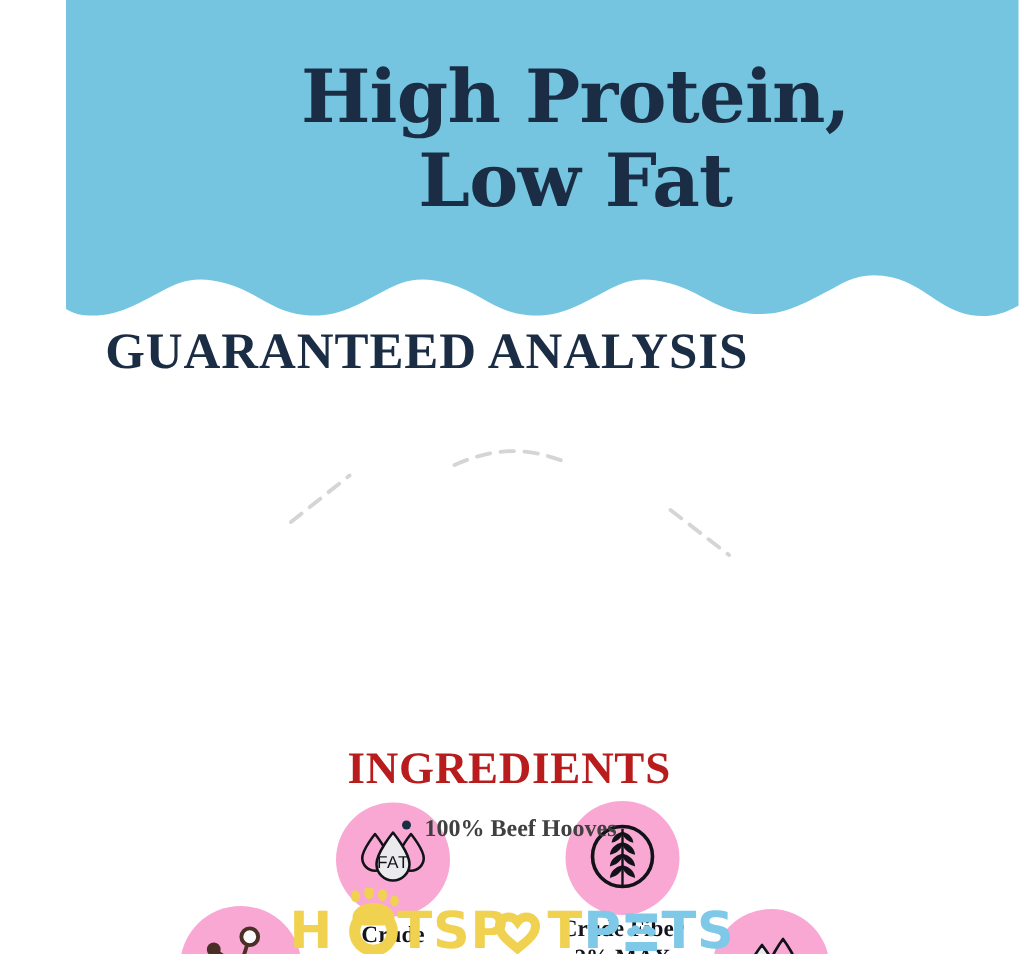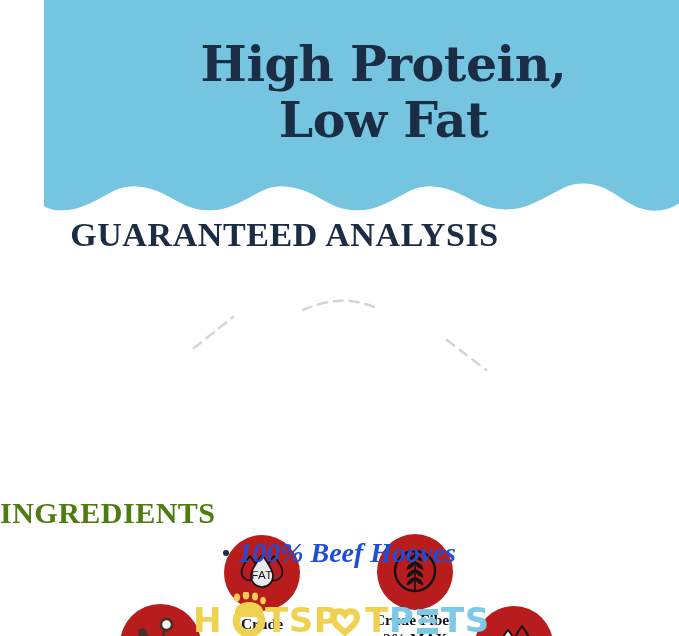--- a/index.html
+++ b/index.html
@@ -72,21 +72,21 @@
     left: 0; top: 0;
     width: 679px;
     height: 215px;
   }
   .node {
     position: absolute;
   }
   .node-circle {
     position: absolute;
     border-radius: 50%;
-    background: #b91c1c;
+    background: #f9a8d4;
   }
   .node-circle svg { display: block; }
   .node-label {
     position: absolute;
     text-align: center;
     color: #13151c;
     font-family: "Liberation Serif", serif;
     font-weight: 700;
     font-size: 15.5px;
     line-height: 19px;
@@ -102,40 +102,40 @@
   #node-fiber .node-circle { left: 377px; top: 272px; width: 76px; height: 76px; }
   #node-fiber .node-label  { left: 335px; top: 348px; width: 160px; }
 
   #node-moisture .node-circle { left: 475px; top: 344px; width: 78px; height: 78px; }
 
   
   #ing-heading {
     position: absolute;
     left: 0; top: 496px;
     width: 679px;
-    color: #4d7c0f;
+    text-align: center;
+    color: #b91c1c;
     font-family: "Liberation Serif", serif;
     font-weight: 700;
     font-size: 30px;
     letter-spacing: 0.5px;
   }
   #ing-list {
     position: absolute;
     left: 0; top: 540px;
     width: 679px;
     text-align: center;
     list-style: none;
   }
   #ing-list li {
-    color: #1d4ed8;
-    font-family: "Liberation Serif", serif;
-    font-weight: 700;
-    font-size: 28px;
+    color: #404040;
+    font-family: "Liberation Serif", serif;
+    font-weight: 700;
+    font-size: 16px;
     line-height: 26px;
-    font-style: italic;
   }
   .bullet-dot {
     display: inline-block;
     width: 6px; height: 6px;
     border-radius: 50%;
     background: #1b2d44;
     vertical-align: middle;
     margin-right: 9px;
     position: relative;
     top: -3px;

